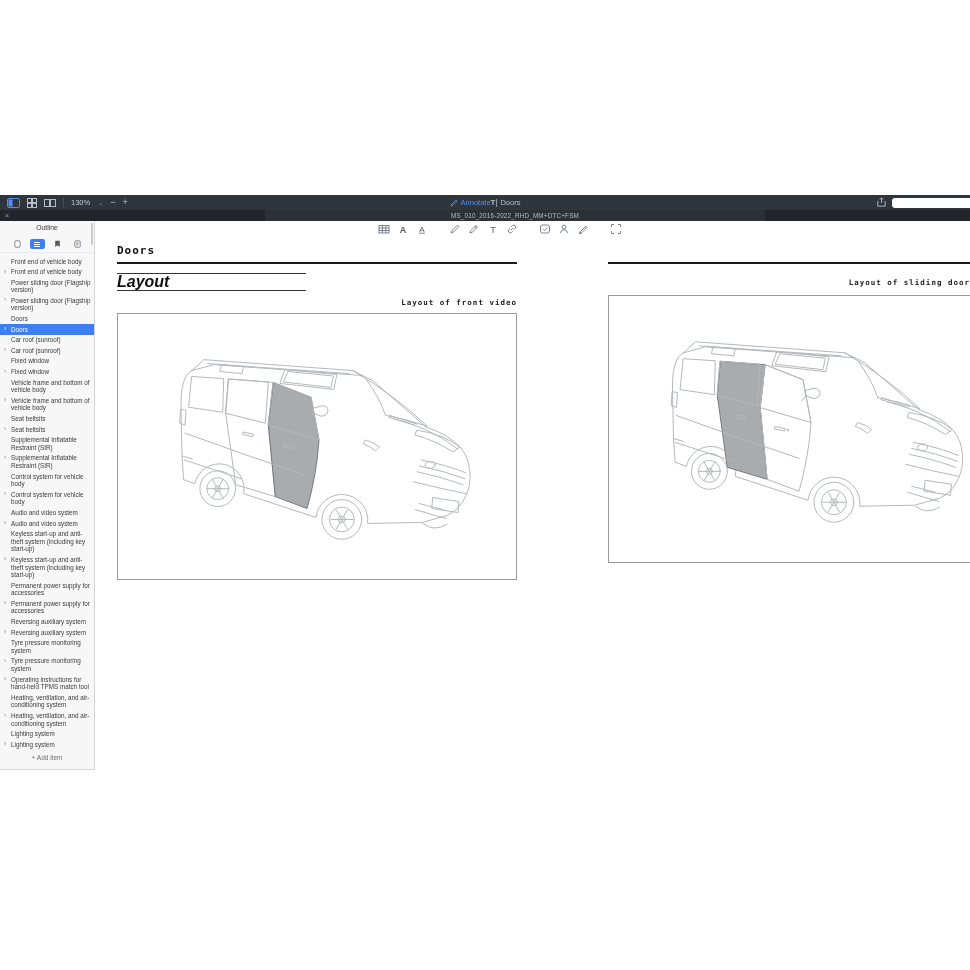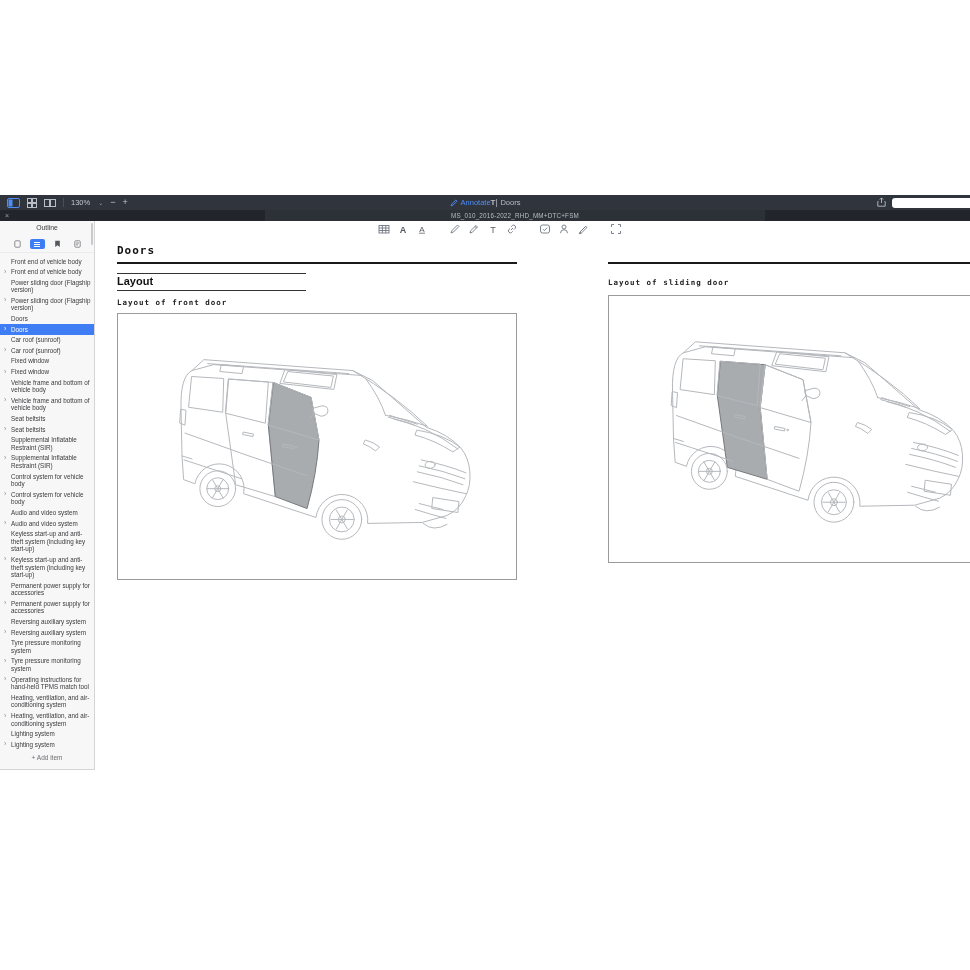--- a/index.html
+++ b/index.html
@@ -73,25 +73,25 @@
   .doc-title{
     position:absolute;left:117px;top:244px;
     font-family:"DejaVu Sans Mono",monospace;font-weight:bold;font-size:11px;
     letter-spacing:1px;color:#111;
   }
   .rule-left{position:absolute;left:117px;top:262px;width:400px;height:2px;background:#1a1a1a;}
   .rule-right{position:absolute;left:608px;top:262px;width:362px;height:2px;background:#1a1a1a;}
   .layout-block{
     position:absolute;left:117px;top:273px;width:189px;height:16px;
     border-top:1.5px solid #333;border-bottom:1.5px solid #333;
-    font-weight:bold;font-size:11px;color:#111;line-height:15px;
+    font-weight:bold;font-size:16px;color:#111;line-height:15px;font-style:italic;
   }
   .fig-caption{
     position:absolute;font-family:"DejaVu Sans Mono",monospace;font-weight:bold;
-    font-size:7.5px;letter-spacing:1px;color:#222;text-align:left;
+    font-size:7.5px;letter-spacing:1px;color:#222;text-align:right;
   }
   .cap-left{left:117px;top:298px;width:400px;}
   .cap-right{left:608px;top:278px;width:362px;}
   .figure{position:absolute;border:1px solid #9b9b9b;background:#fff;box-sizing:border-box;overflow:hidden;}
   .fig-left{left:117px;top:313px;width:400px;height:267px;}
   .fig-right{left:608px;top:295px;width:406px;height:268px;}
   
   .van-line{stroke:#b4b7bb;fill:none;stroke-width:1;stroke-linejoin:round;stroke-linecap:round;}
   .door-front{stroke:var(--front-stroke,#b4b7bb);fill:var(--front-fill,none);stroke-width:1;stroke-linejoin:round;}
   .door-slide{stroke:var(--slide-stroke,#b4b7bb);fill:var(--slide-fill,none);stroke-width:1;stroke-linejoin:round;}
@@ -466,21 +466,21 @@
         </svg>
       </span>
     </div>
 </div>
 
 <div class="doc-title">Doors</div>
 <div class="rule-left"></div>
 <div class="rule-right"></div>
 <div class="layout-block">Layout</div>
 
-<div class="fig-caption cap-left">Layout of front door</div>
+<div class="fig-caption cap-left">Layout of front video</div>
 <div class="figure fig-left">
   <svg class="van hl-front" width="398" height="265" viewBox="0 0 400 267">
     <use href="#van-art"></use>
   </svg>
 </div>
 
 <div class="fig-caption cap-right">Layout of sliding door</div>
 <div class="figure fig-right">
   <svg class="van hl-slide" width="400" height="266" viewBox="0 0 400 267">
     <use href="#van-art"></use>

